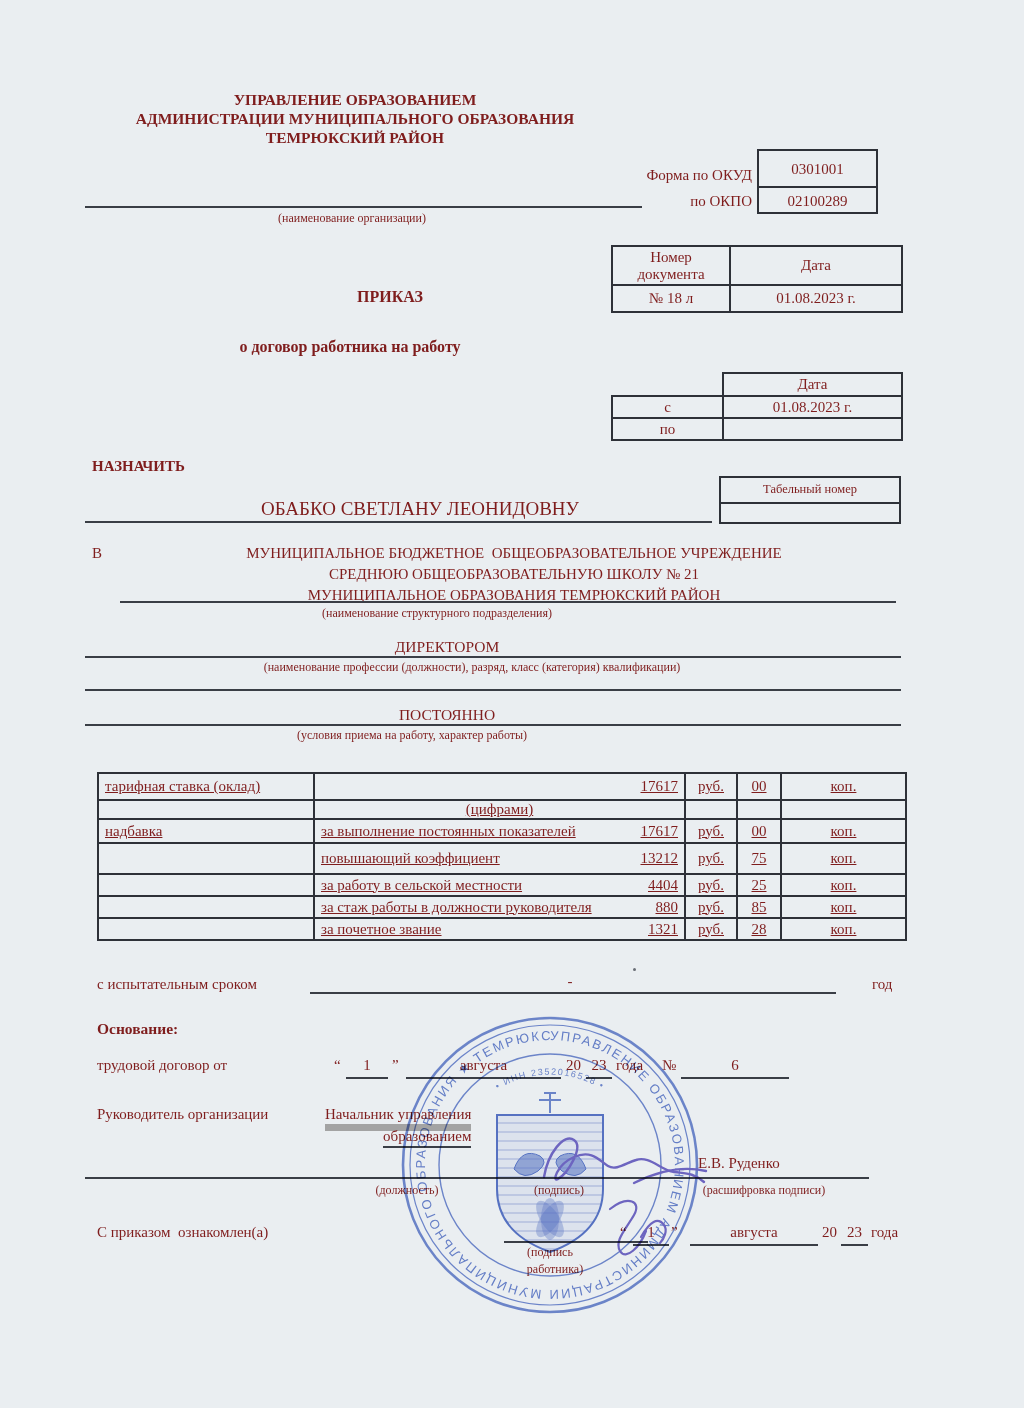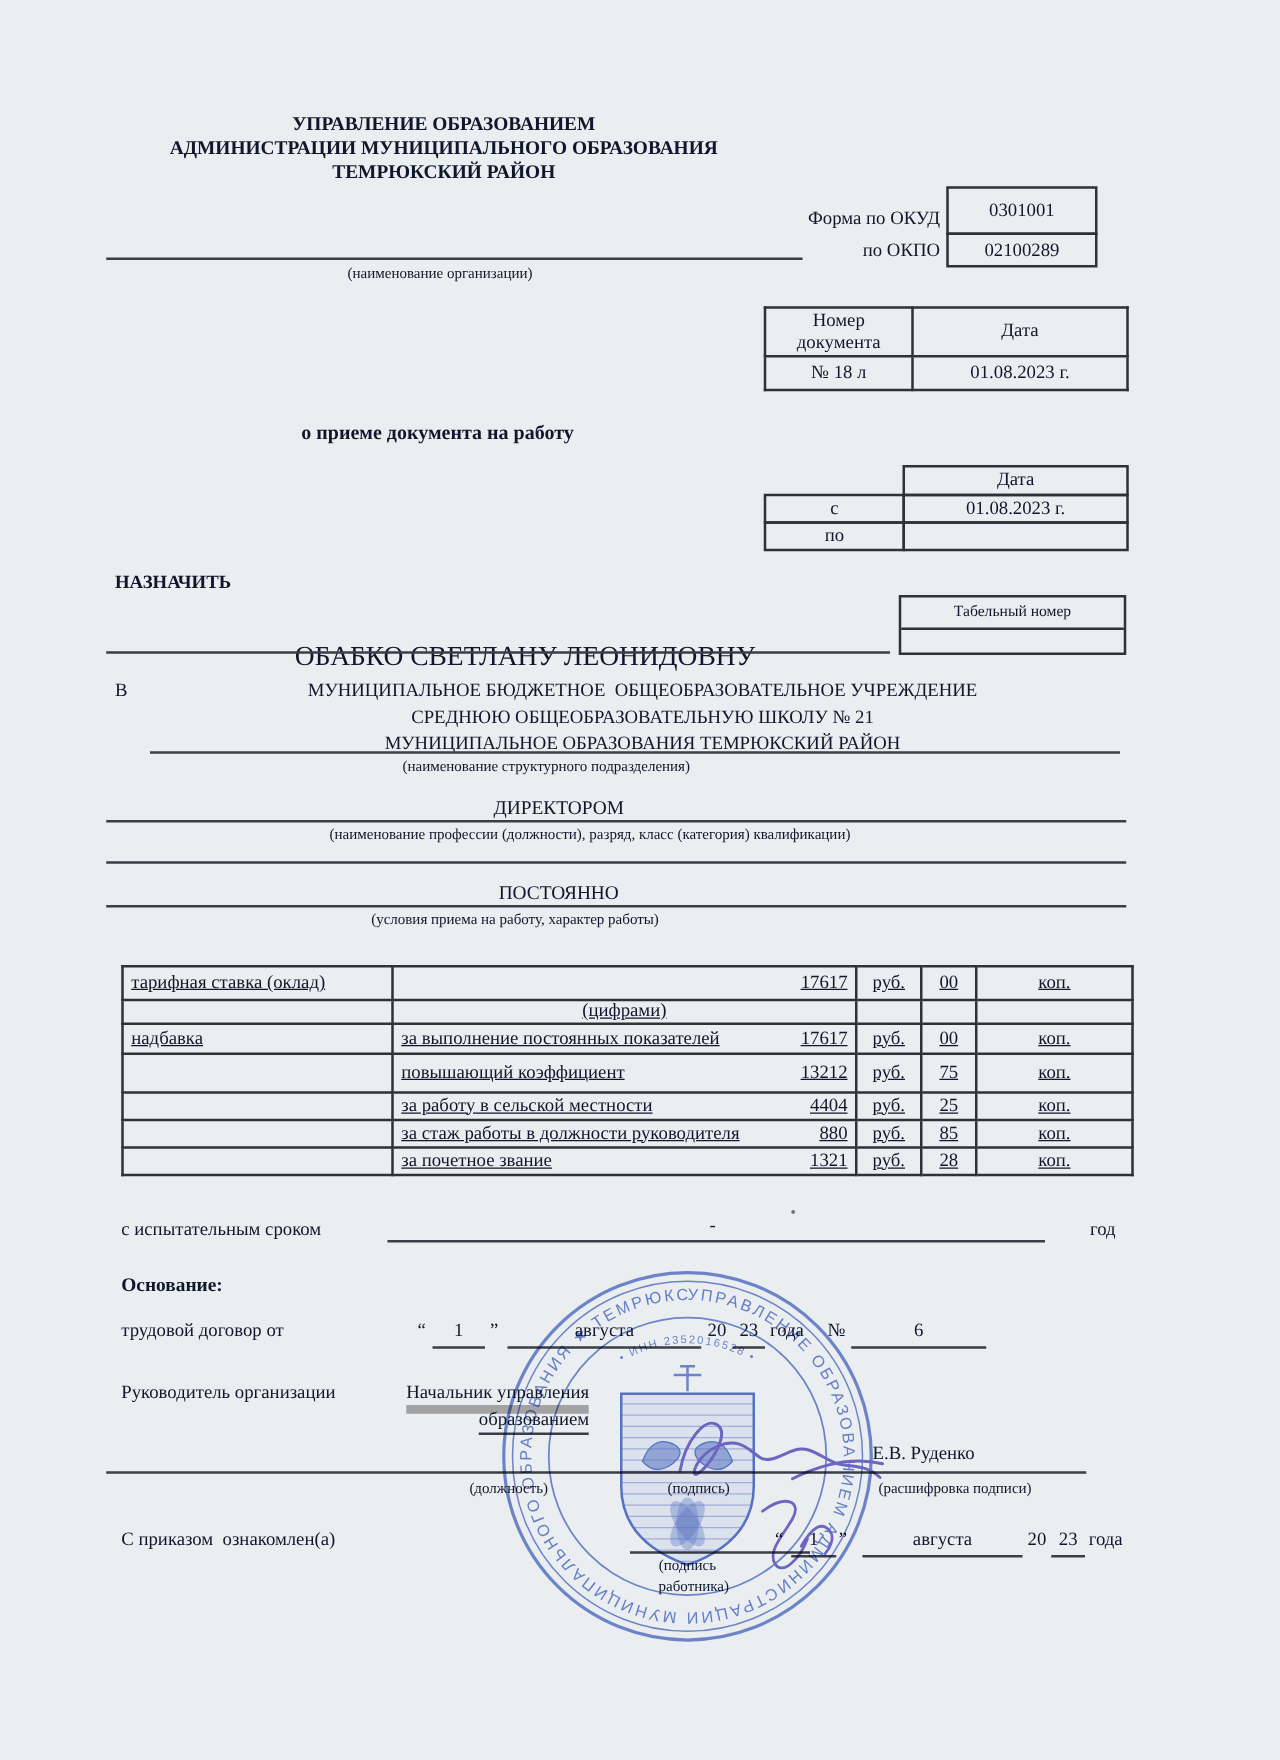--- a/index.html
+++ b/index.html
@@ -1,20 +1,20 @@
 <!DOCTYPE html>
 <html><head>
 <meta charset="utf-8">
 <style>
   html,body{margin:0;padding:0;background:#cfd6da;}
   #page{
     position:relative;width:1024px;height:1408px;margin:0 auto;
     background:#eaeef1;
     font-family:"Liberation Serif","DejaVu Serif",serif;
-    color:#0f172a;font-size:15px;overflow:hidden;
+    color:#7f1d1d;font-size:15px;overflow:hidden;
   }
   .abs{position:absolute;}
   .b{font-weight:bold;}
   .c{text-align:center;}
   .r{text-align:right;}
   .cap{font-size:12px;}
   .pre{white-space:pre;}
   .hline{position:absolute;height:2px;background:#3a3e46;}
   .slot{position:absolute;border-bottom:2px solid #3a3e46;height:20px;text-align:center;}
   .box{border:2px solid #2e3138;box-sizing:border-box;}
@@ -55,38 +55,39 @@
       <td class="c" style="font-size:15px;line-height:17px;">Номер документа</td>
       <td class="c">Дата</td>
     </tr>
     <tr style="height:27px;">
       <td class="c">№ 18 л</td>
       <td class="c">01.08.2023 г.</td>
     </tr>
   </tbody>
     </table>
 
-  <div class="abs b c" style="left:85px;top:338px;width:530px;font-size:16px;">о приеме документа на работу</div>
+  <div class="abs b c" style="left:85px;top:288px;width:610px;font-size:16px;">ПРИКАЗ</div>
+  <div class="abs b c" style="left:85px;top:338px;width:530px;font-size:16px;">о договор работника на работу</div>
 
   <div class="abs" style="left:611px;top:372px;width:292px;height:72px;">
     <div class="cell" style="left:111px;top:0;width:181px;height:25px;">Дата</div>
     <div class="cell" style="left:0;top:23px;width:113px;height:24px;">с</div>
     <div class="cell" style="left:111px;top:23px;width:181px;height:24px;">01.08.2023 г.</div>
     <div class="cell" style="left:0;top:45px;width:113px;height:24px;">по</div>
     <div class="cell" style="left:111px;top:45px;width:181px;height:24px;"></div>
   </div>
 
   <div class="abs b" style="left:92px;top:458px;">НАЗНАЧИТЬ</div>
 
   <div class="abs box" style="left:719px;top:476px;width:182px;height:48px;">
     <div class="c" style="border-bottom:2px solid #2e3138;height:24px;line-height:23px;font-size:12.5px;">Табельный номер</div>
     <div class="c" style="height:20px;"></div>
   </div>
 
-  <div class="abs c" style="left:85px;top:512px;width:670px;font-size:22px;">ОБАБКО СВЕТЛАНУ ЛЕОНИДОВНУ</div>
+  <div class="abs c" style="left:85px;top:498px;width:670px;font-size:19px;">ОБАБКО СВЕТЛАНУ ЛЕОНИДОВНУ</div>
   <div class="hline" style="left:85px;top:521px;width:627px;"></div>
 
   <div class="abs" style="left:92px;top:545px;">В</div>
   <div class="abs c" style="left:159px;top:543px;width:710px;line-height:21px;">
     <div class="pre">МУНИЦИПАЛЬНОЕ БЮДЖЕТНОЕ  ОБЩЕОБРАЗОВАТЕЛЬНОЕ УЧРЕЖДЕНИЕ</div>
     <div>СРЕДНЮЮ ОБЩЕОБРАЗОВАТЕЛЬНУЮ ШКОЛУ № 21</div>
     <div>МУНИЦИПАЛЬНОЕ ОБРАЗОВАНИЯ ТЕМРЮКСКИЙ РАЙОН</div>
   </div>
   <div class="hline" style="left:120px;top:601px;width:776px;"></div>
   <div class="abs c cap" style="left:97px;top:606px;width:680px;">(наименование структурного подразделения)</div>

